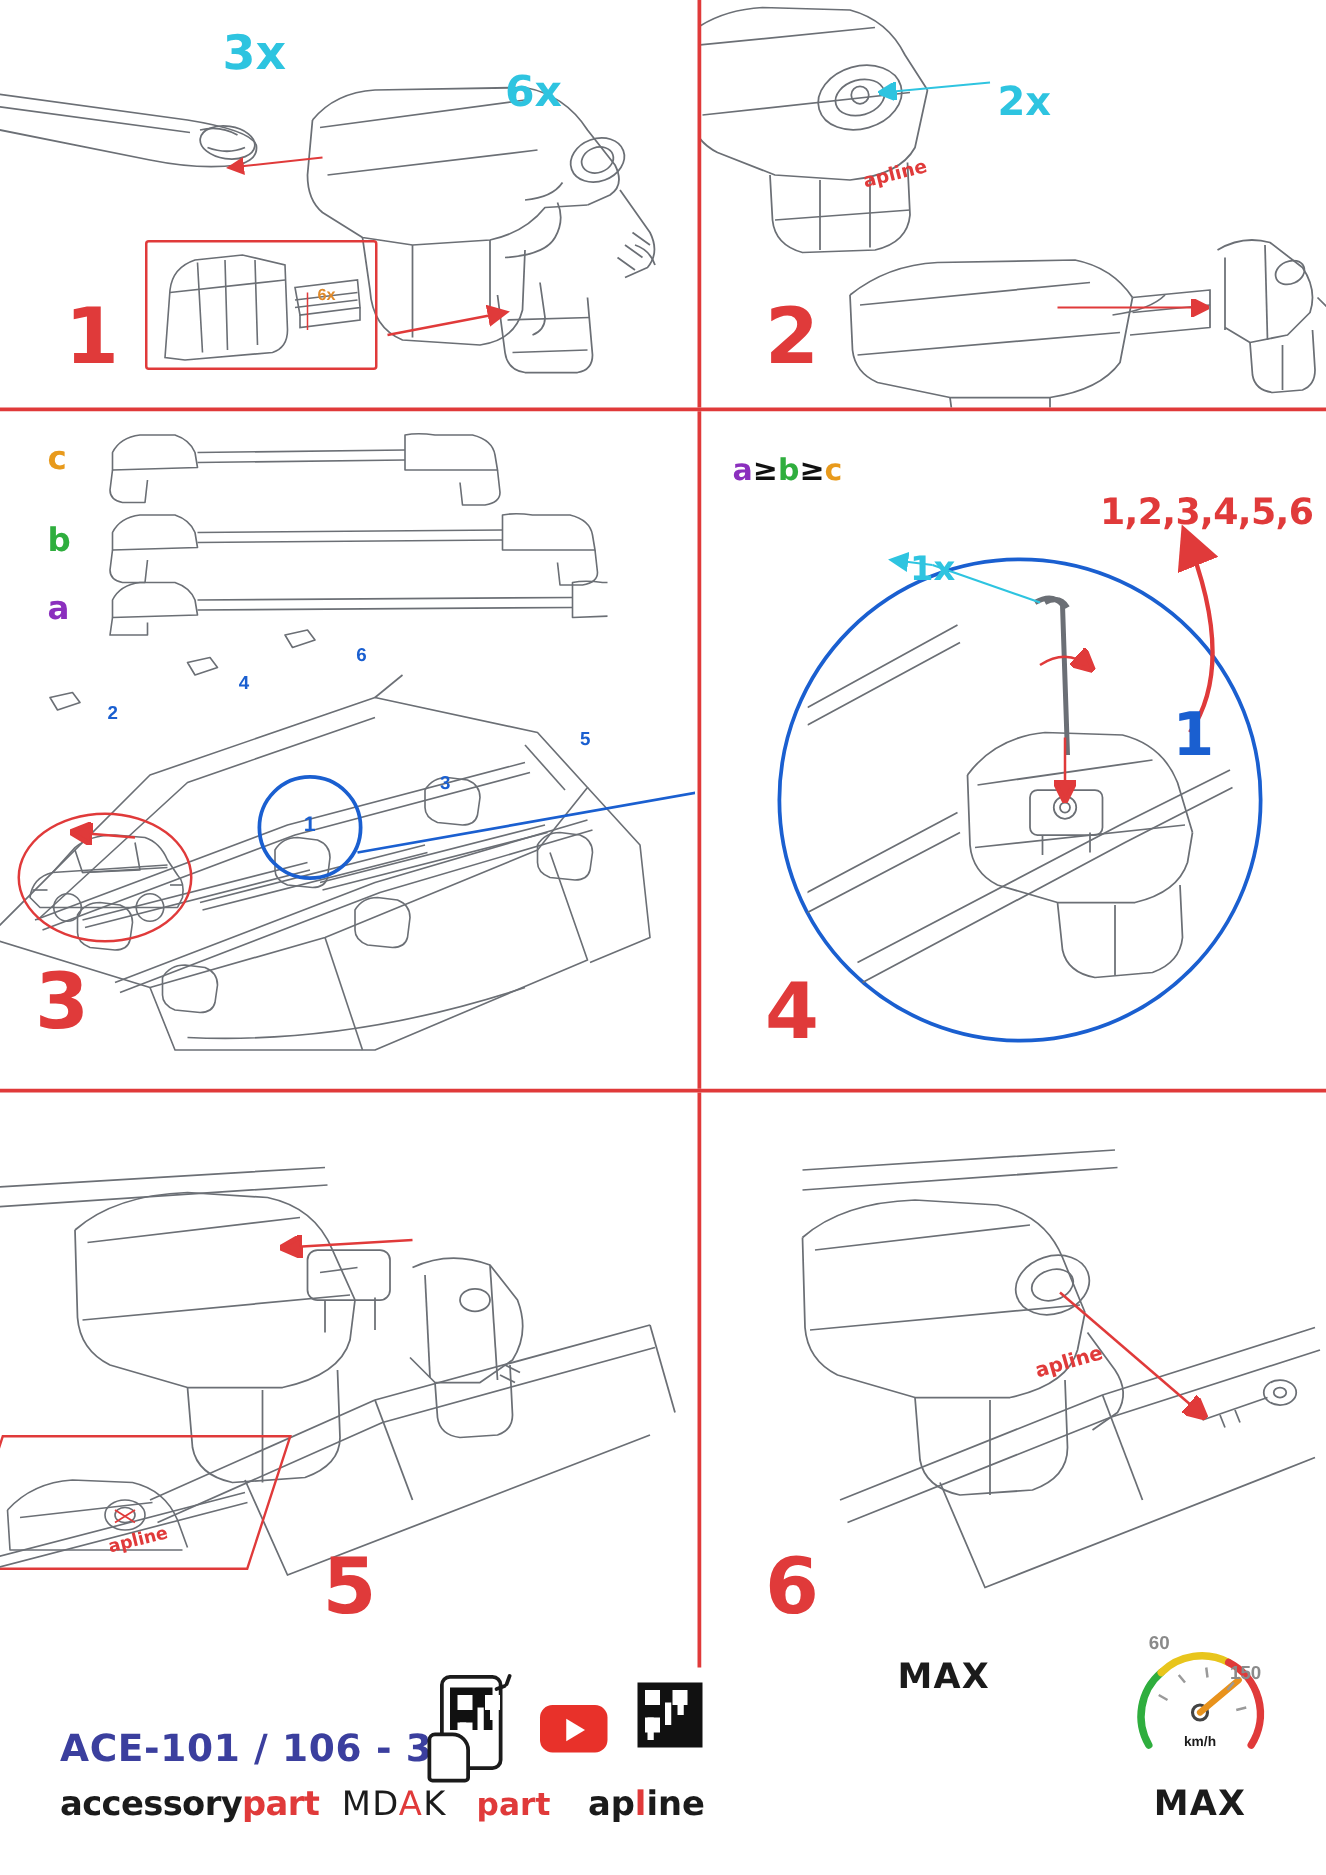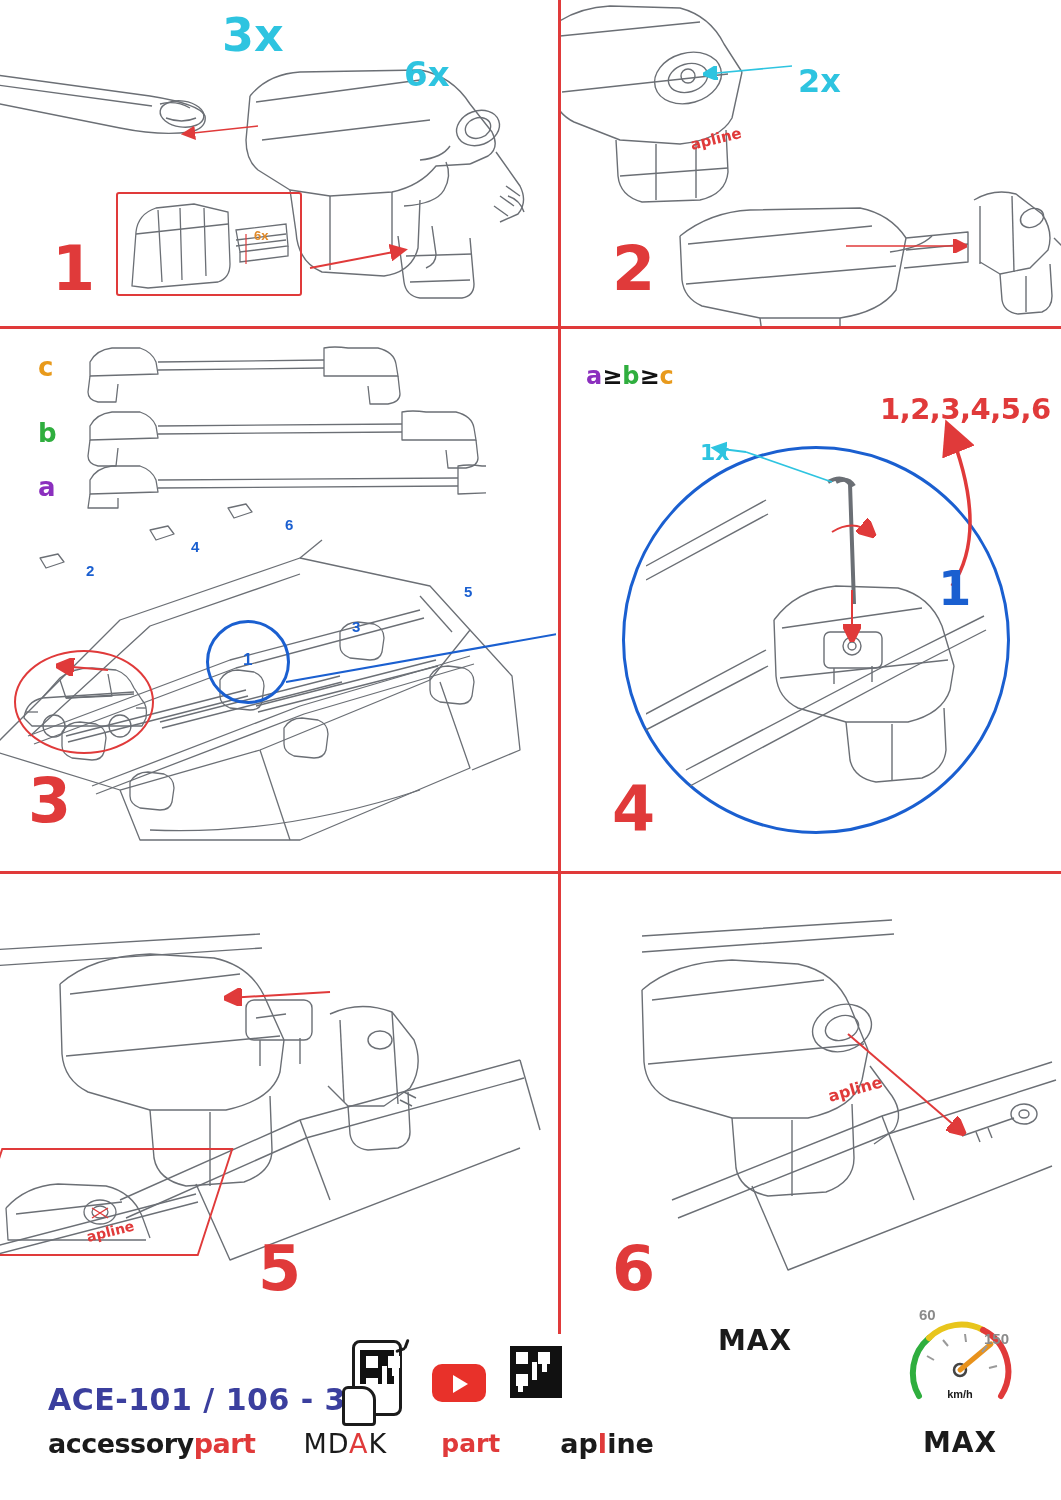--- a/index.html
+++ b/index.html
@@ -51,24 +51,24 @@
   .s6 { left: 612px; top: 1238px; }
 
   
   .qty {
     position: absolute;
     color: #2ec4e0;
     font-size: 30px;
     font-weight: 700;
     font-family: "DejaVu Sans", sans-serif;
   }
-  .q3x { left: 178px; top: 8px; font-size: 46px; margin-left: 44px; }
+  .q3x { left: 178px; top: 20px; font-size: 38px; }
   .q6x { left: 404px; top: 54px; font-size: 34px; }
   .q2x { left: 798px; top: 62px; font-size: 32px; }
-  .q1x { left: 700px; top: 440px; font-size: 22px; }
+  .q1x { left: 728px; top: 440px; font-size: 27px; }
 
   .qty-small {
     position: absolute;
     color: #e08a2a;
     font-size: 13px;
     font-weight: 700;
   }
   .q6x-small { left: 254px; top: 228px; }
 
   
@@ -135,21 +135,20 @@
     font-size: 30px;
     font-weight: 700;
     font-family: "DejaVu Sans", sans-serif;
     letter-spacing: 0.5px;
   }
   .brand-row {
     position: absolute;
     left: 48px; top: 1428px;
     display: flex;
     align-items: center;
-    gap: 30px;
   }
   .brand-accessorypart {
     font-size: 27px;
     font-weight: 700;
     font-family: "DejaVu Sans", sans-serif;
     letter-spacing: -0.5px;
   }
   .brand-accessorypart .b1 { color: #1b1b1b; }
   .brand-accessorypart .b2 { color: #e03a3a; }
 

